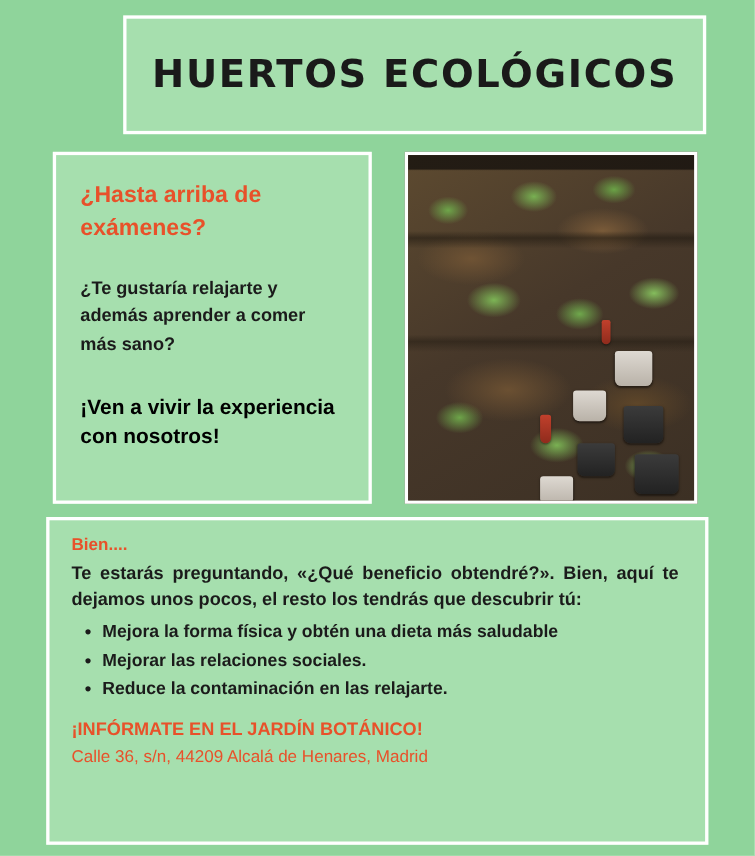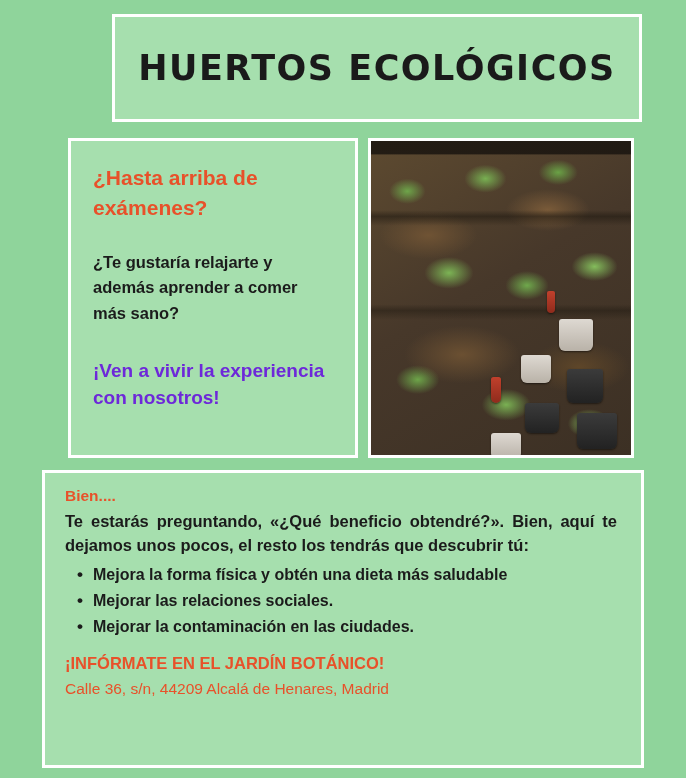--- a/index.html
+++ b/index.html
@@ -52,38 +52,37 @@
   .left-box {
     position: absolute;
     left: 48px;
     top: 138px;
     width: 290px;
     height: 320px;
     background: #a6dfae;
     border: 3px solid #ffffff;
     box-sizing: border-box;
     padding: 22px 20px 10px 22px;
-    margin-left: 20px;
   }
   .hook {
     color: #e8512a;
     font-size: 21px;
     font-weight: bold;
     line-height: 1.45;
     margin: 0 0 26px 0;
   }
   .question {
     color: #1b1b1b;
     font-size: 16.5px;
     font-weight: bold;
     line-height: 1.55;
     margin: 0 0 30px 0;
   }
   .invite {
-    color: #6d28d9;
+    color: #000000;
     font-size: 19px;
     font-weight: bold;
     line-height: 1.45;
     margin: 0;
   }
 
   
   .photo-frame {
     position: absolute;
     left: 368px;
@@ -228,19 +227,19 @@
       <div class="photo-pot" style="left:120px;top:292px;width:30px;height:26px;"></div>
     </div>
   </div>
 
   <div class="bottom-box">
     <p class="pero">Bien....</p>
     <p class="intro">Te estarás preguntando, «¿Qué beneficio obtendré?». Bien, aquí te dejamos unos pocos, el resto los tendrás que descubrir tú:</p>
     <ul class="benefits">
       <li>Mejora la forma física y obtén una dieta más saludable</li>
       <li>Mejorar las relaciones sociales.</li>
-      <li>Mejorar la contaminación en las ciudades.</li>
+      <li>Reduce la contaminación en las relajarte.</li>
     </ul>
     <p class="info-line">¡INFÓRMATE EN EL JARDÍN BOTÁNICO!</p>
     <p class="address-line">Calle 36, s/n, 44209 Alcalá de Henares, Madrid</p>
   </div>
 
 </div>
 
 </body></html>

